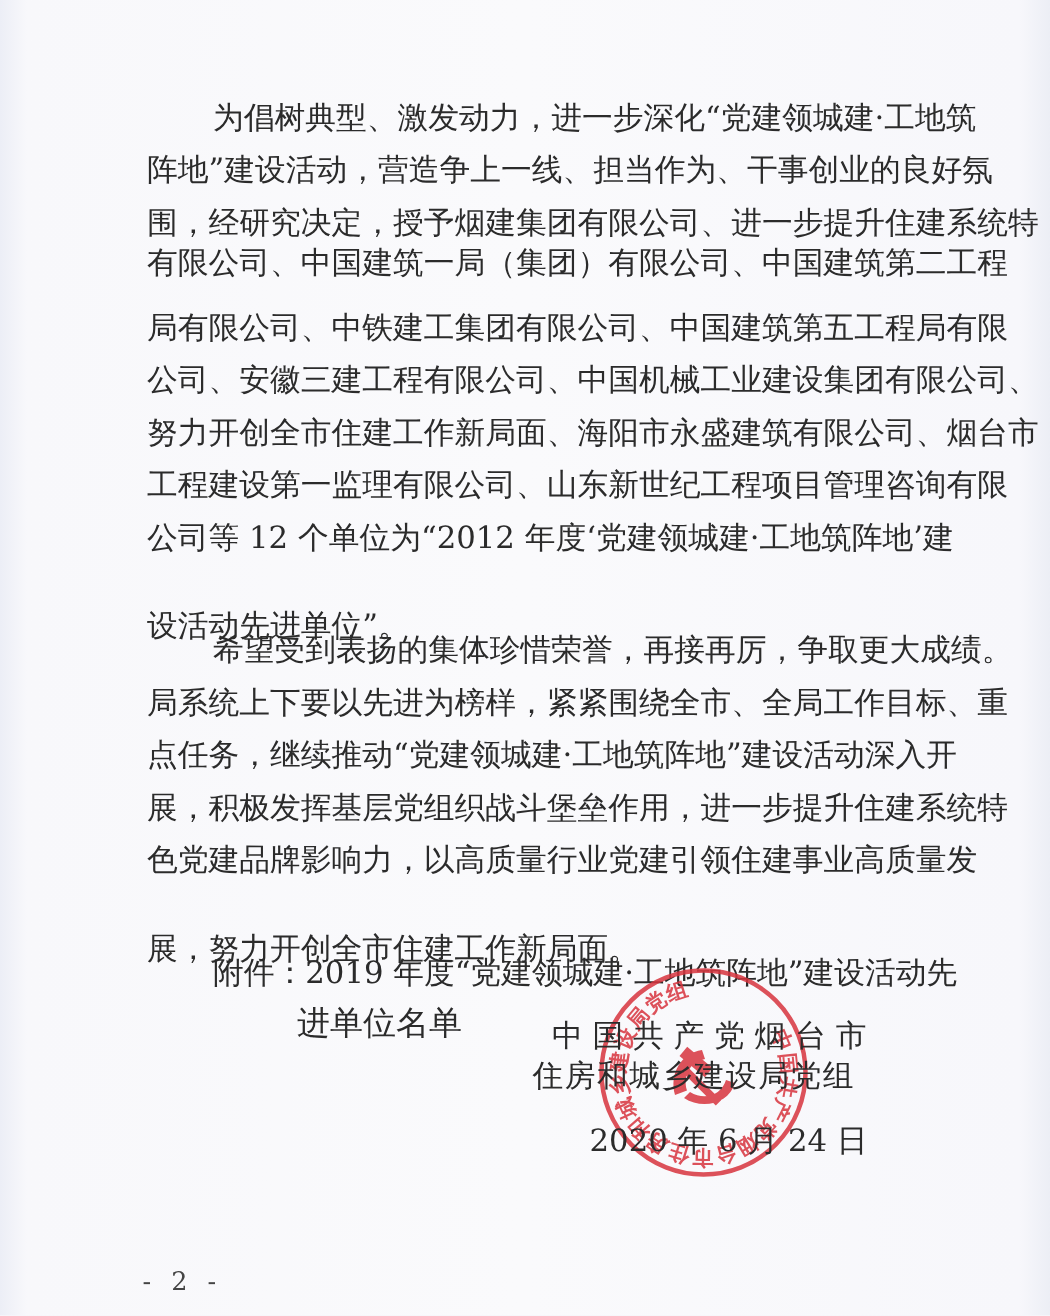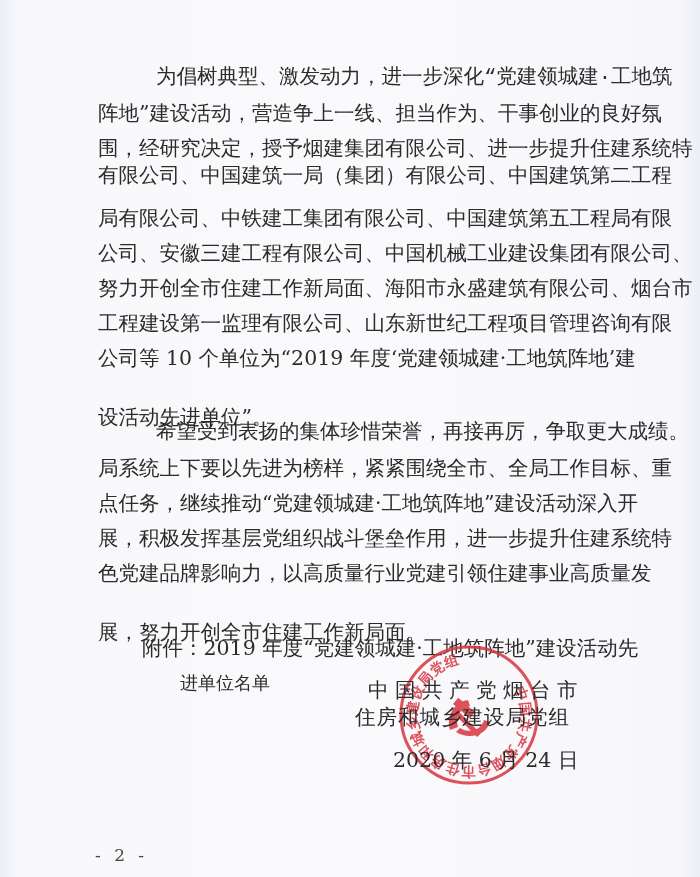--- a/index.html
+++ b/index.html
@@ -26,36 +26,36 @@
       left: 98px;
       width: 520px;
       font-size: 20.5px;
       line-height: 30px;
       height: 30px;
       white-space: nowrap;
       text-align: justify;
       text-align-last: justify;
       letter-spacing: 0;
     }
-    .line.indent { left: 156px; width: 476px; font-family: Liberation Mono, monospace; }
+    .line.indent { left: 142px; width: 476px; }
     .line.last { text-align-last: left; margin-top: 24px; }
     .attach-line {
       position: absolute;
       left: 142px;
       width: 476px;
       font-size: 20.5px;
       line-height: 30px;
       white-space: nowrap;
       text-align: justify;
       text-align-last: justify;
     }
     .attach-line2 {
       position: absolute;
-      left: 180px;
-      font-size: 18px;
+      left: 198px;
+      font-size: 22px;
       line-height: 30px;
       white-space: nowrap;
     }
     .sign {
       position: absolute;
       font-size: 20.5px;
       line-height: 30px;
       white-space: nowrap;
       letter-spacing: 3px;
     }
@@ -83,21 +83,21 @@
 
   <div>
     <div class="line indent" style="top:63px">为倡树典型、激发动力，进一步深化“党建领城建·工地筑</div>
     <div class="line" style="top:98px">阵地”建设活动，营造争上一线、担当作为、干事创业的良好氛</div>
     <div class="line" style="top:133px">围，经研究决定，授予烟建集团有限公司、进一步提升住建系统特</div>
     <div class="line" style="top:160px">有限公司、中国建筑一局（集团）有限公司、中国建筑第二工程</div>
     <div class="line" style="top:203px">局有限公司、中铁建工集团有限公司、中国建筑第五工程局有限</div>
     <div class="line" style="top:238px">公司、安徽三建工程有限公司、中国机械工业建设集团有限公司、</div>
     <div class="line" style="top:273px">努力开创全市住建工作新局面、海阳市永盛建筑有限公司、烟台市</div>
     <div class="line" style="top:308px">工程建设第一监理有限公司、山东新世纪工程项目管理咨询有限</div>
-    <div class="line" style="top:343px">公司等 10 个单位为“2019 年度‘党建领城建·工地筑阵地’建</div>
+    <div class="line" style="top:343px">公司等 12 个单位为“2012 年度‘党建领城建·工地筑阵地’建</div>
     <div class="line last" style="top:378px; width:auto">设活动先进单位”。</div>
   </div>
 
   <div>
     <div class="line indent" style="top:418px">希望受到表扬的集体珍惜荣誉，再接再厉，争取更大成绩。</div>
     <div class="line" style="top:453px">局系统上下要以先进为榜样，紧紧围绕全市、全局工作目标、重</div>
     <div class="line" style="top:488px">点任务，继续推动“党建领城建·工地筑阵地”建设活动深入开</div>
     <div class="line" style="top:523px">展，积极发挥基层党组织战斗堡垒作用，进一步提升住建系统特</div>
     <div class="line" style="top:558px">色党建品牌影响力，以高质量行业党建引领住建事业高质量发</div>
     <div class="line last" style="top:593px; width:auto">展，努力开创全市住建工作新局面。</div>

